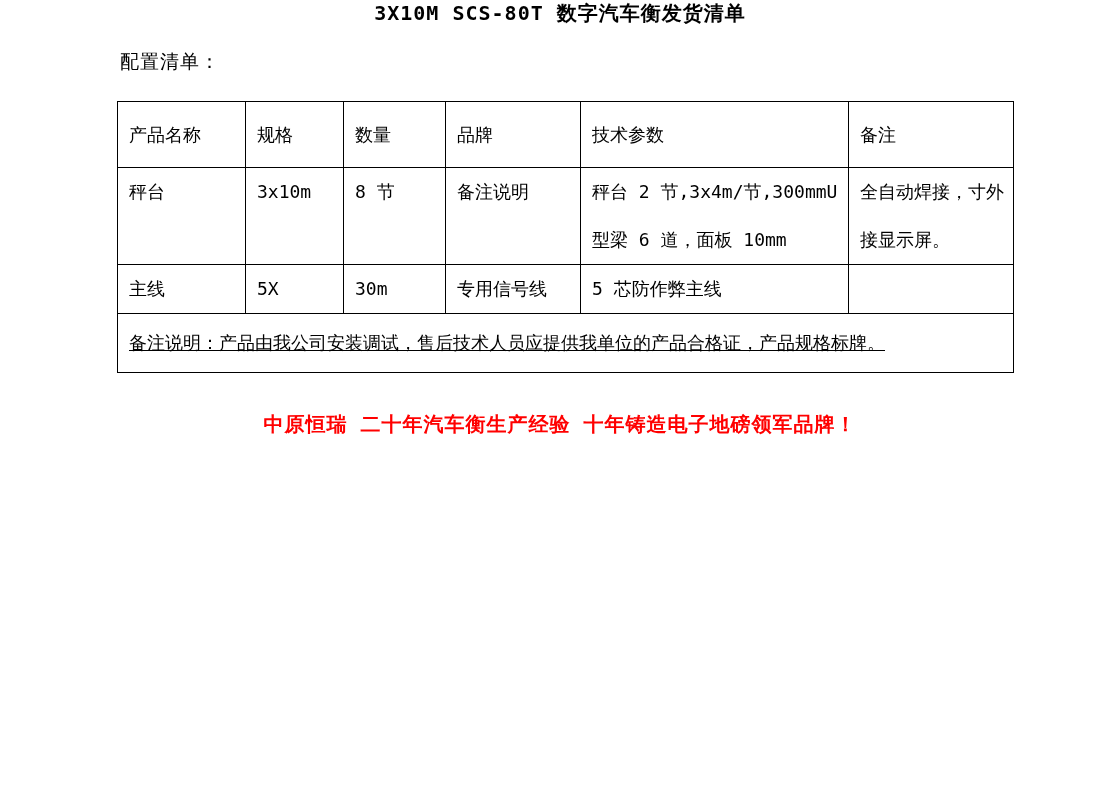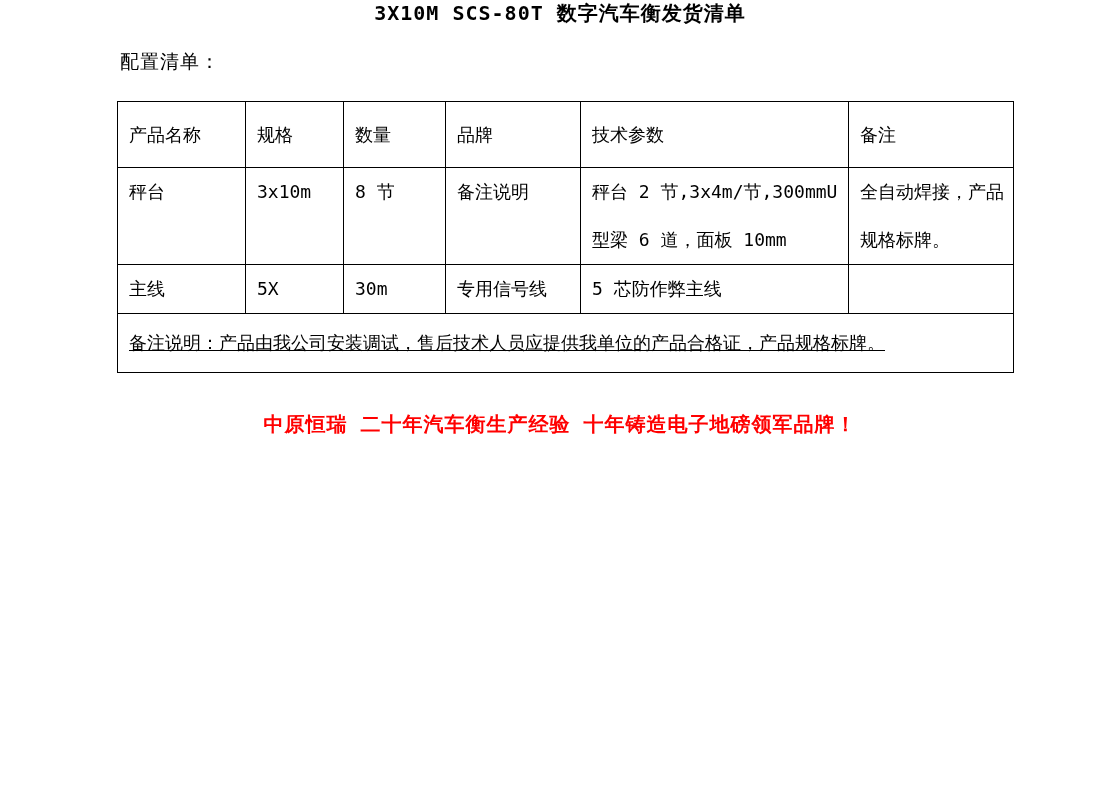--- a/index.html
+++ b/index.html
@@ -86,21 +86,21 @@
         <th>备注</th>
       </tr>
     </thead>
     <tbody>
   <tr>
     <td>秤台</td>
     <td>3x10m</td>
     <td>8 节</td>
     <td>备注说明</td>
     <td>秤台 2 节,3x4m/节,300mmU型梁 6 道，面板 10mm</td>
-    <td>全自动焊接，产品规格标牌。</td>
+    <td>全自动焊接，寸外接显示屏。</td>
   </tr>
 
 
 
 
 
   <tr>
     <td>主线</td>
     <td>5X</td>
     <td>30m</td>

